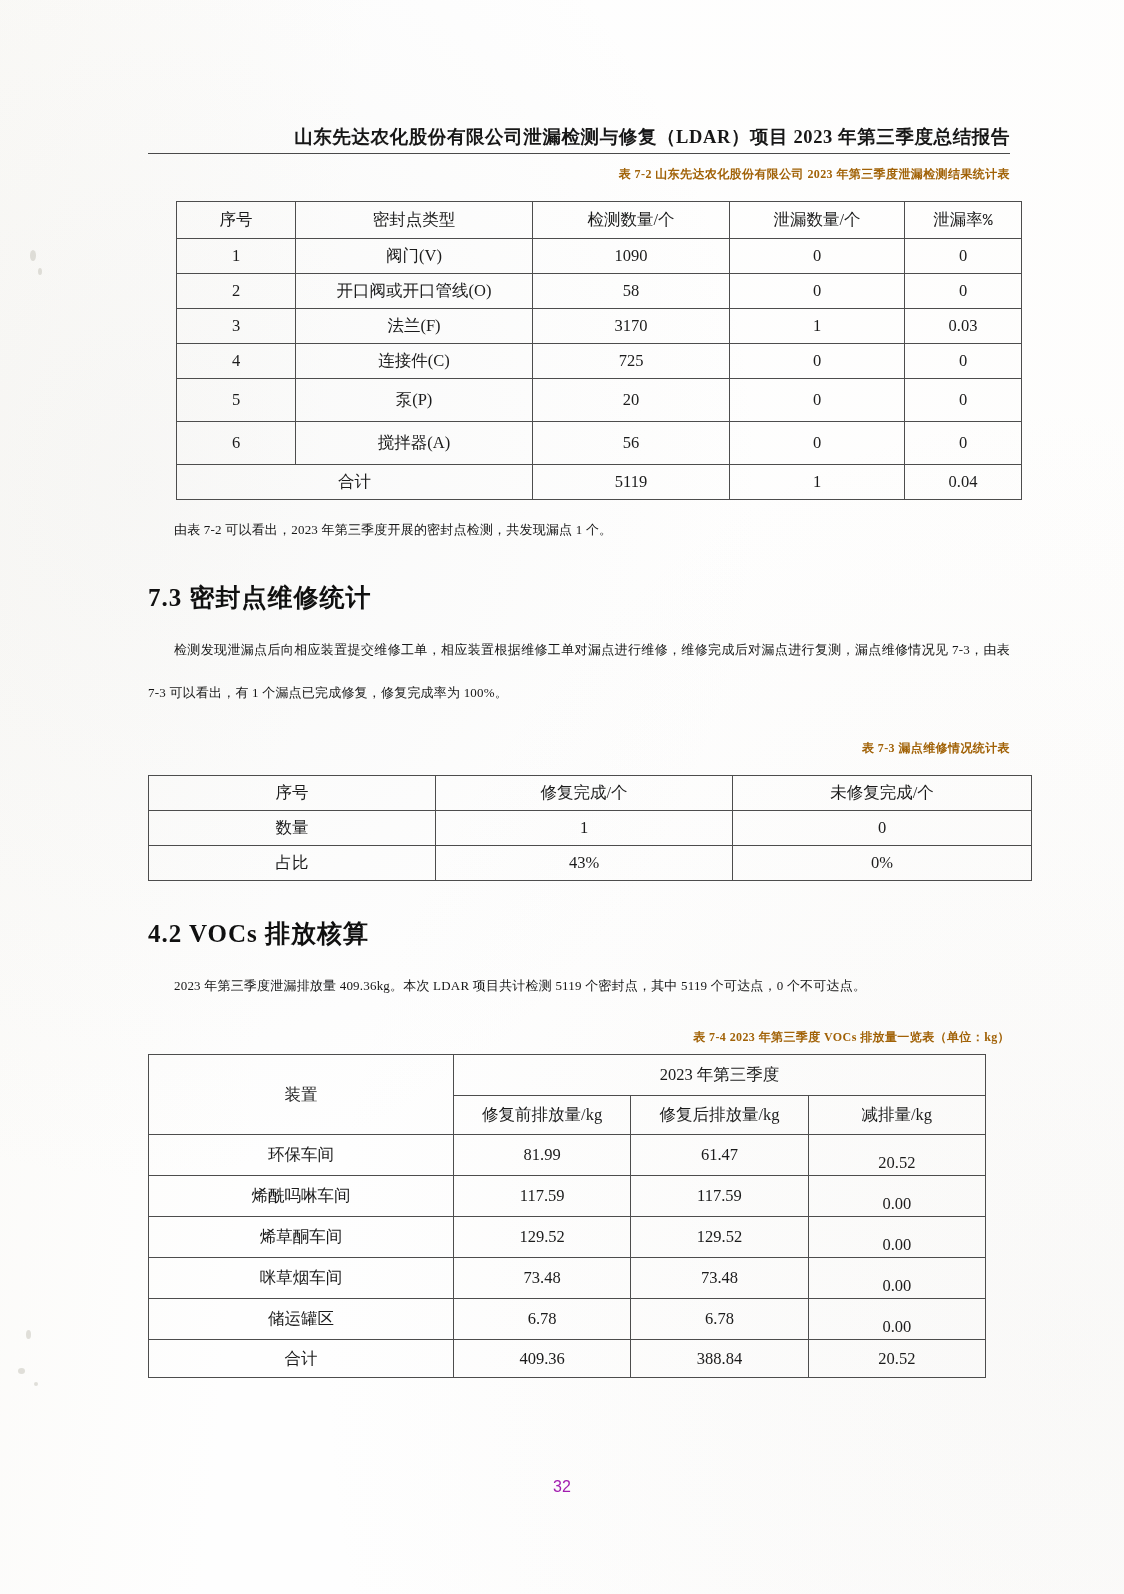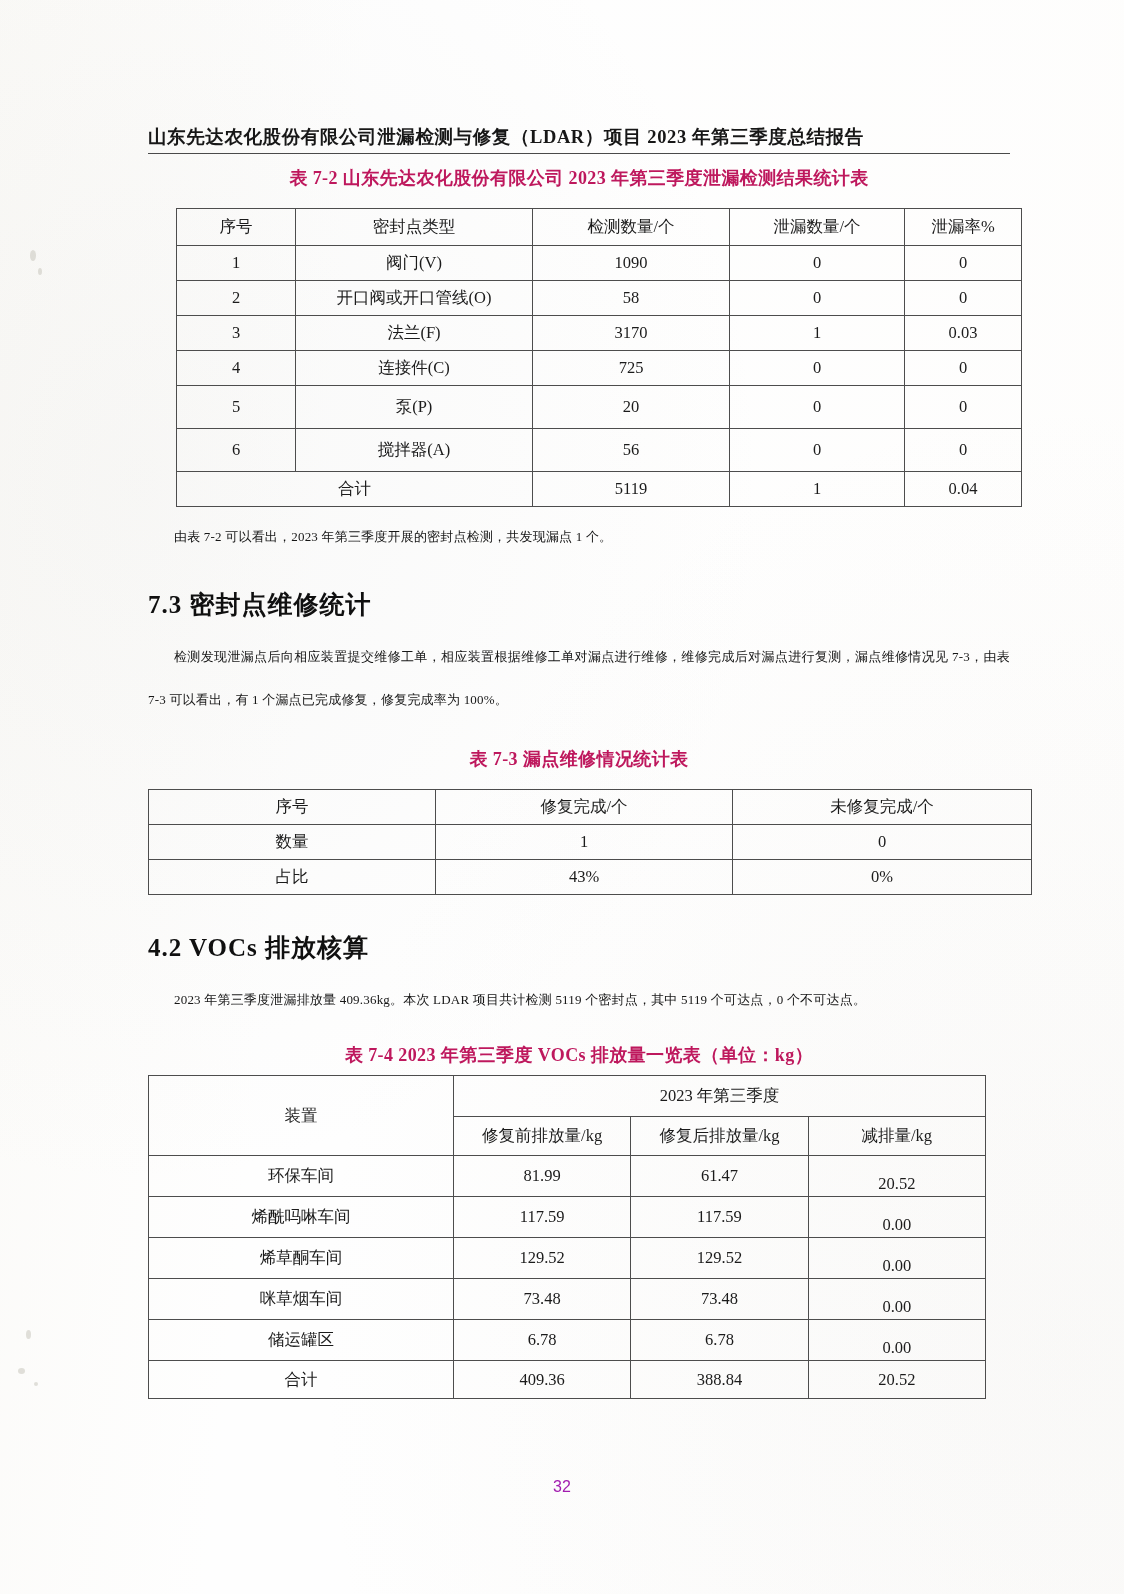--- a/index.html
+++ b/index.html
@@ -34,40 +34,40 @@
 
   .content {
     position: absolute;
     left: 148px;
     top: 0;
     width: 862px;
   }
 
   
   .doc-header {
-    text-align: left;
+    text-align: right;
     font-family: "Liberation Serif", "DejaVu Serif", serif;
     font-weight: bold;
     font-size: 18.5px;
     letter-spacing: 0.6px;
     padding-top: 124px;
     color: #171717;
   }
   .header-rule {
     margin-top: 4px;
     border-bottom: 1.6px solid #4a4a4a;
     width: 862px;
   }
 
   
   .table-caption {
-    text-align: center;
+    text-align: right;
     font-weight: bold;
-    font-size: 18px;
-    color: #be185d;
+    font-size: 12px;
+    color: #a16207;
     letter-spacing: 0.4px;
   }
 
   
   table.doc-table {
     border-collapse: collapse;
     table-layout: fixed;
     font-size: 16.5px;
     color: #1b1b1b;
   }
@@ -82,21 +82,21 @@
 
   
   #table-7-2 { width: 810px; margin: 0 0 0 28px; }
   #table-7-2 td { height: 30px; }
   #table-7-2 tr.hdr td { height: 32px; }
   #table-7-2 tr.tall td { height: 38px; }
   #table-7-2 .c0 { width: 112px; }
   #table-7-2 .c1 { width: 230px; }
   #table-7-2 .c2 { width: 190px; }
   #table-7-2 .c3 { width: 168px; }
-  #table-7-2 .c4 { width: 110px; }
+  #table-7-2 .c4 { width: 110px; font-family: Liberation Mono, monospace; }
 
   
   #table-7-3 { width: 862px; margin: 0; }
   #table-7-3 td { height: 30px; }
   #table-7-3 .c0 { width: 280px; }
   #table-7-3 .c1 { width: 290px; }
   #table-7-3 .c2 { width: 292px; }
 
   
   #table-7-4 { width: 838px; margin: 0; }

